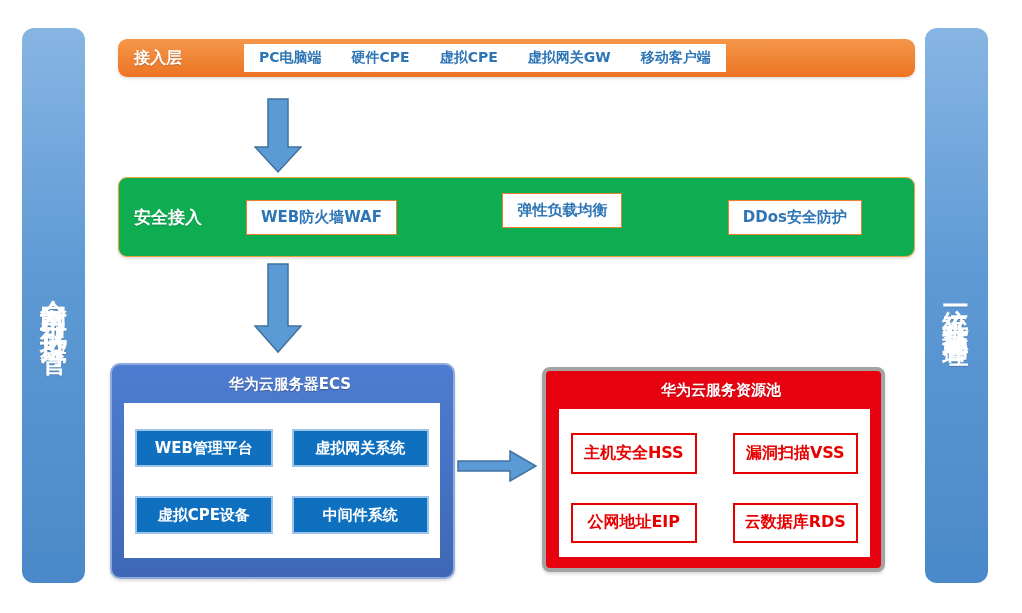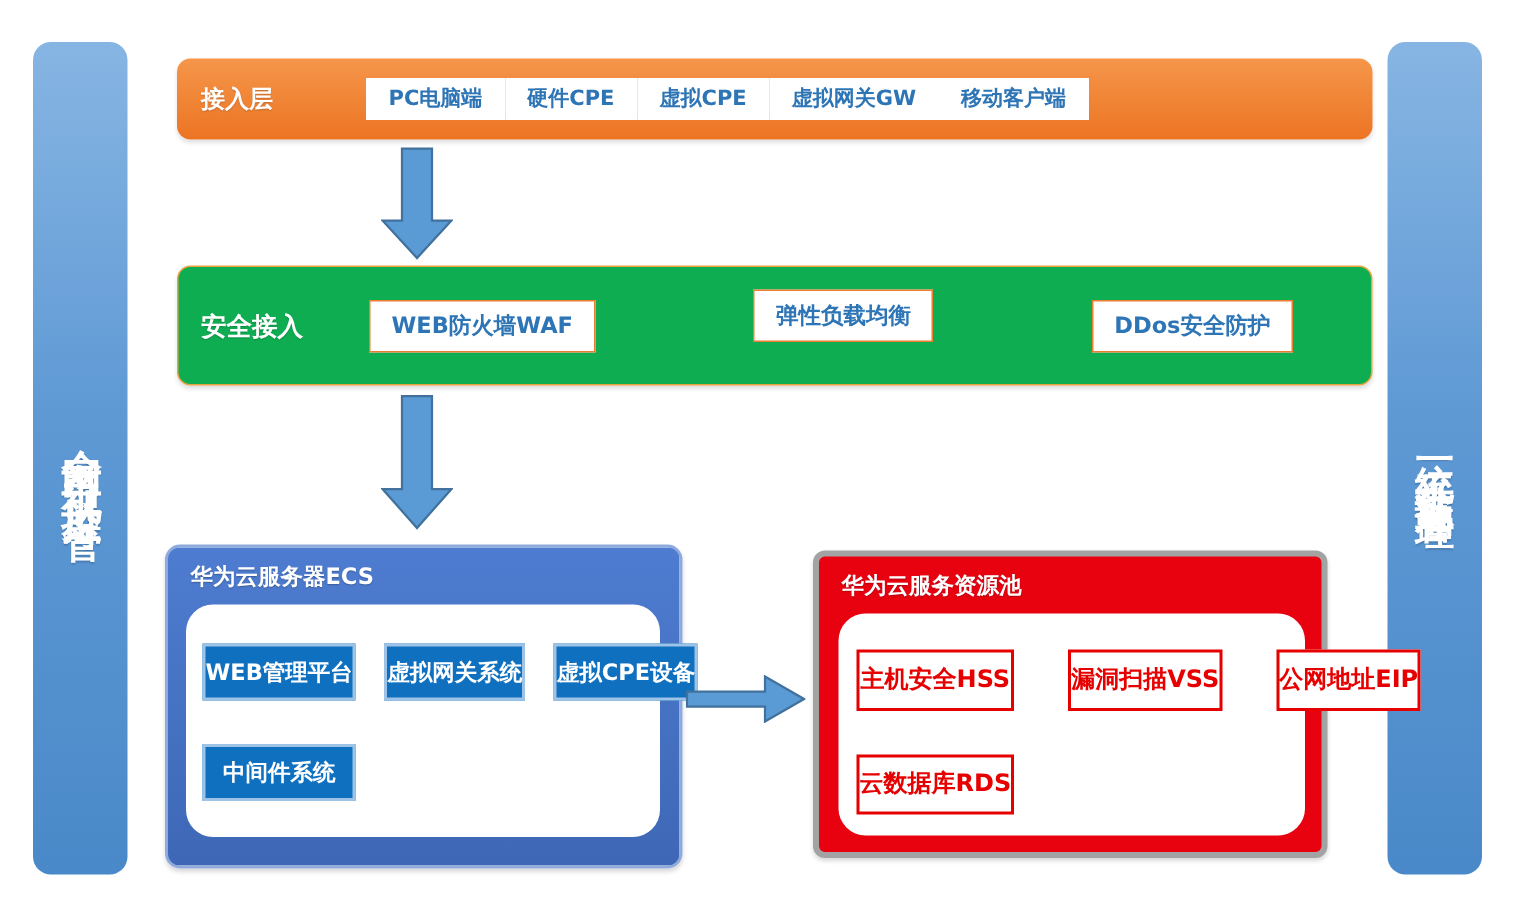--- a/index.html
+++ b/index.html
@@ -25,21 +25,21 @@
   
   .layer-bar {
     position:absolute; left:118px; width:797px;
     display:flex; align-items:center; border-radius:9px;
   }
   .layer-bar .layer-title {
     color:#ffffff; font-weight:bold; white-space:nowrap;
     text-shadow:0 1px 1px rgba(0,0,0,0.2);
   }
   .access-layer {
-    top:39px; height:54px;
+    top:39px; height:38px;
     background:linear-gradient(180deg,#F5964A 0%, #EC7423 100%);
     box-shadow:0 2px 3px rgba(0,0,0,0.12);
   }
   .access-layer .layer-title { font-size:16px; margin-left:16px; width:96px; }
   .access-layer .chip-row { flex:1; display:flex; margin:0 38px 0 14px; }
   .chip {
     background:#ffffff; color:#2E75B6; font-weight:bold; font-size:14px;
     padding:5px 15px; white-space:nowrap; text-align:center;
   }
   .secure-layer {
@@ -50,40 +50,40 @@
   }
   .secure-layer .layer-title { font-size:17px; margin-left:15px; width:100px; }
   .secure-layer .chip-row { flex:1; display:flex; justify-content:space-between; margin:0 52px 0 12px; align-items:center; }
   .secure-layer .chip { border:1px solid #ED7D31; padding:7px 14px; font-size:15px; }
   .secure-layer .chip.raised { transform:translateY(-7px); }
 
   
   .arrow-svg { position:absolute; }
 
   
-  .big-box { position:absolute; border-radius:10px; }
+  .big-box { position:absolute; border-radius:10px;text-align:center; }
   .big-box .box-title {
     color:#ffffff; font-weight:bold; font-size:15px;
     padding:10px 0 0 15px; text-shadow:0 1px 1px rgba(0,0,0,0.25);
   }
   .ecs-box {
     left:110px; top:363px; width:345px; height:216px;
     background:linear-gradient(180deg,#4E7CD0 0%, #3E68B6 100%);
     border:2px solid #8FAADC;
     box-shadow:0 2px 3px rgba(0,0,0,0.15);
   }
   .pool-box {
     left:542px; top:367px; width:343px; height:205px;
     background:#E80210;
     border:4px solid #a3a3a3; border-radius:8px;
     box-shadow:0 2px 3px rgba(0,0,0,0.15);
   }
   .inner-panel {
     position:absolute; background:#ffffff;
-    display:grid; grid-template-columns:1fr 1fr 1fr;border-radius:18px;
+    display:grid; grid-template-columns:1fr 1fr;
   }
   .ecs-box .inner-panel { left:12px; right:13px; top:38px; bottom:19px; gap:29px 19px; padding:26px 11px 24px 11px; }
   .pool-box .inner-panel { left:13px; right:11px; top:38px; bottom:11px; gap:29px 36px; padding:24px 12px 14px 12px; }
   .node {
     display:flex; align-items:center; justify-content:center;
     font-weight:bold; white-space:nowrap;
   }
   .node.blue {
     background:#1070C0; border:2px solid #9DC3E6; color:#ffffff; font-size:15px;
   }

